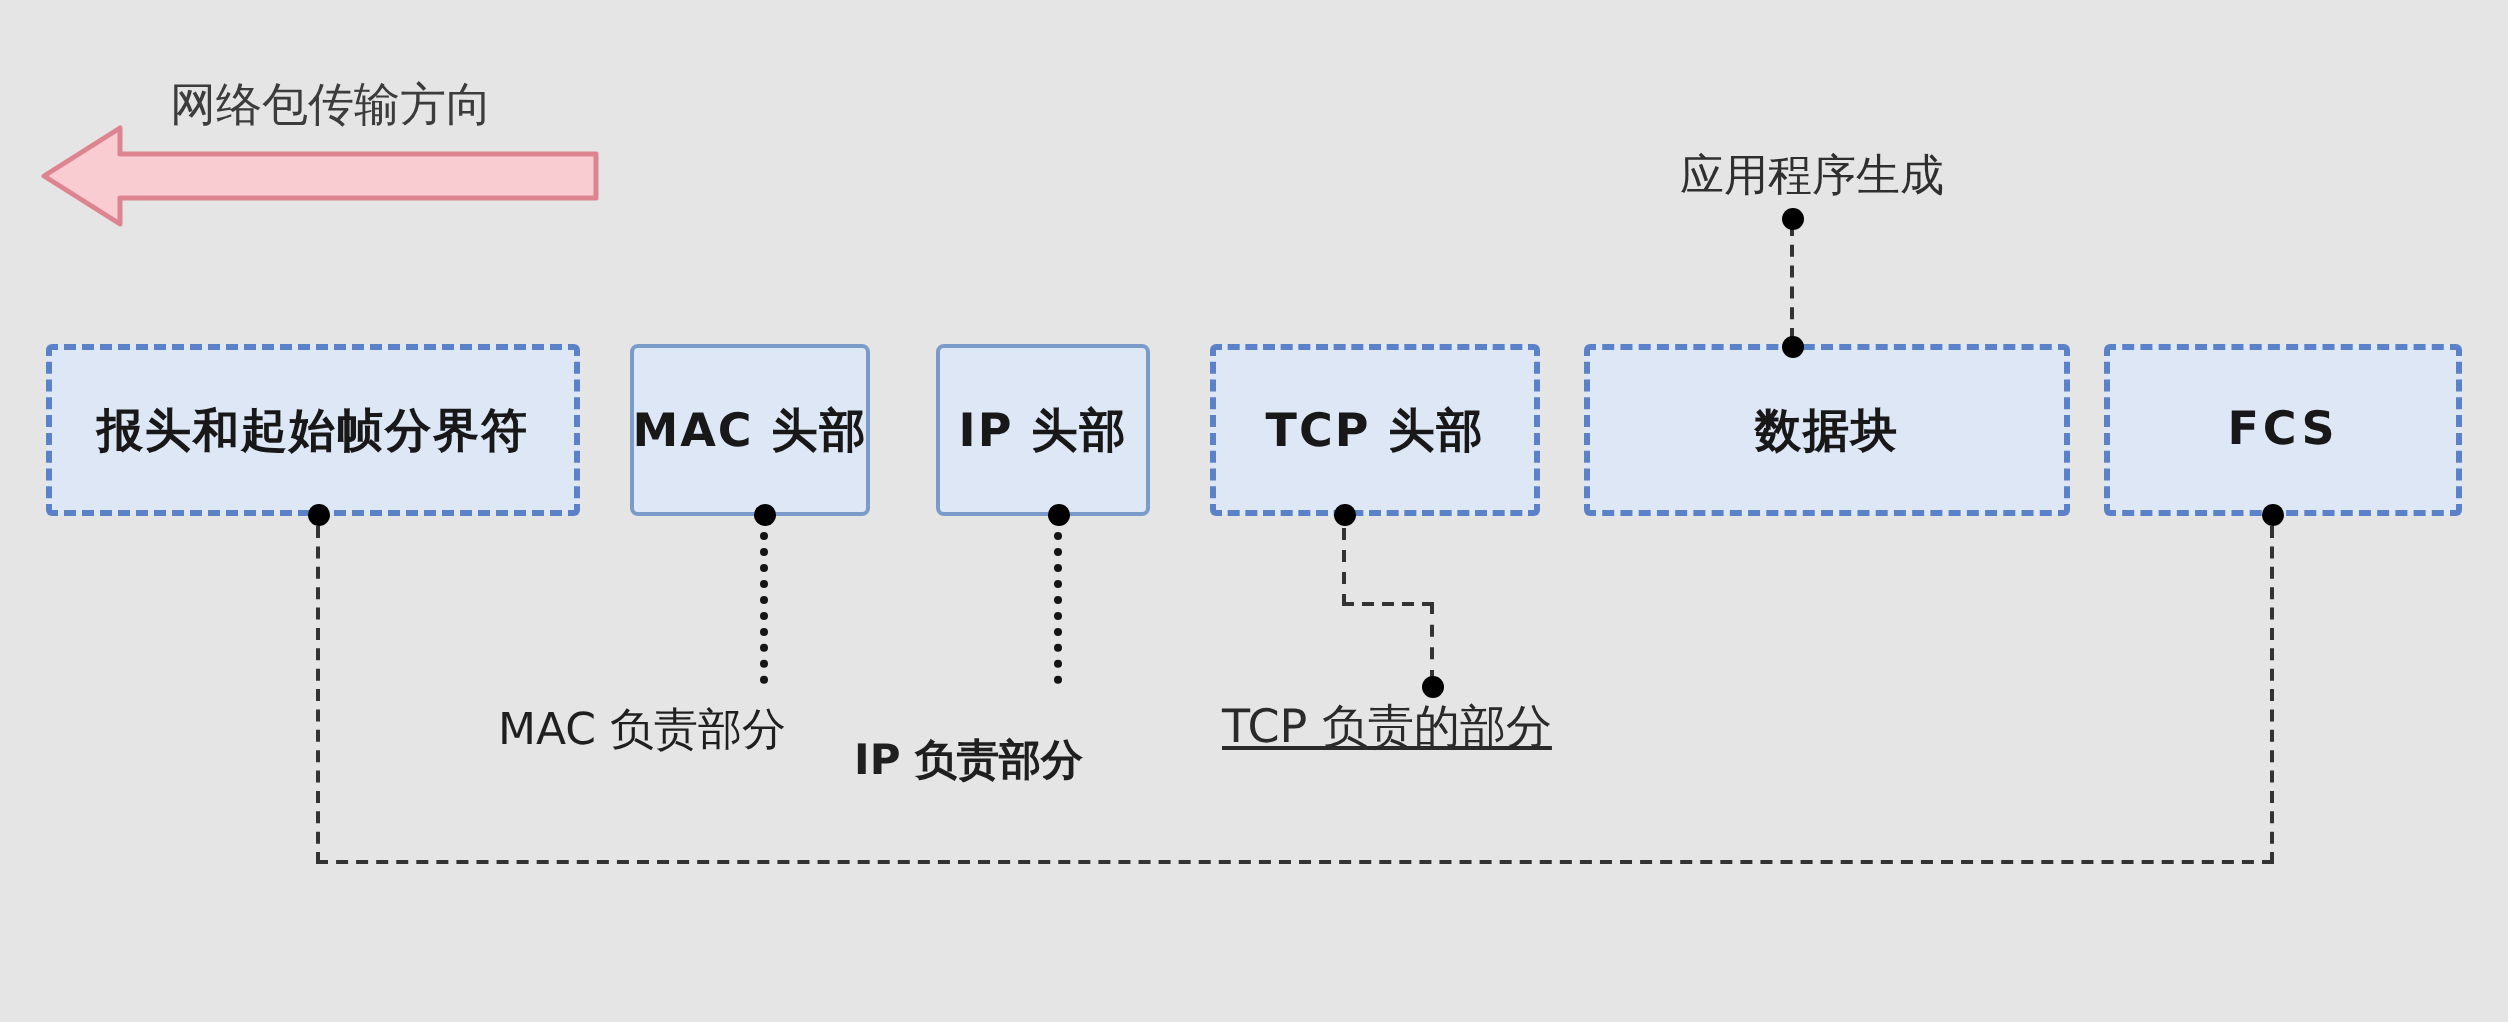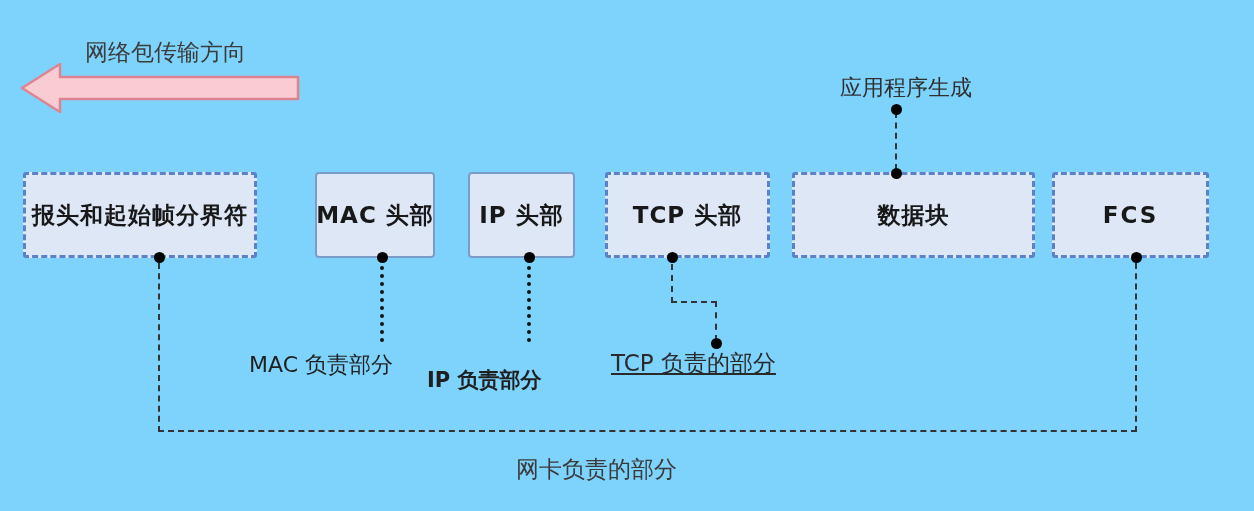--- a/index.html
+++ b/index.html
@@ -1,36 +1,36 @@
 <!DOCTYPE html>
 <html style="--box-fill: #dde7f6; --box-border: #5b82c8; --box-border-solid: #7b9cc9; --arrow-fill: #f8ccd1; --arrow-border: #dd8490; --text: #2b2b2b;"><head>
 <meta charset="utf-8">
 <style>
   html,body { margin:0; padding:0; background:#ffffff; }
   .canvas {
-    position:relative; width:1254px; height:511px; background:#7dd3fc;
+    position:relative; width:1254px; height:511px; background:#e5e5e5;
     font-family:"DejaVu Sans","Liberation Sans",sans-serif; overflow:hidden;
     color:var(--text,#2b2b2b);
   }
   
   .seg {
     position:absolute; top:172px; height:86px; box-sizing:border-box;
     background:var(--box-fill,#dde7f6);
     display:flex; align-items:center; justify-content:center;
     font-weight:700; font-size:23px; color:#181818; letter-spacing:1px;
     white-space:nowrap;
   }
   .seg.dashed { border:3px dashed var(--box-border,#5b82c8); border-radius:3px; }
   .seg.solid  { border:2.5px solid var(--box-border-solid,#7b9cc9); border-radius:4px; }
-  .seg-preamble { left:23px;   width:234px; }
+  .seg-preamble { left:23px;   width:267px; }
   .seg-mac      { left:315px;  width:120px; }
   .seg-ip       { left:468px;  width:107px; }
   .seg-tcp      { left:605px;  width:165px; }
   .seg-data     { left:792px;  width:243px; }
-  .seg-fcs      { left:1052px; width:157px; letter-spacing:2px; }
+  .seg-fcs      { left:1052px; width:179px; letter-spacing:2px; }
 
   
   .dot { position:absolute; width:11px; height:11px; background:#000; border-radius:50%; z-index:5; }
 
   
   .vdot  { position:absolute; width:0; border-left:4px dotted #141414; }
   .vdash { position:absolute; width:0; border-left:2.5px dashed #333; }
   .hdash { position:absolute; height:0; border-top:2.5px dashed #333; }
 
   
@@ -82,15 +82,14 @@
   <div class="vdash" style="left:715px; top:301px; height:40px;"></div>
   <div class="dot" style="left:711px; top:338px;"></div>
 
   <div class="lbl lbl-mac">MAC 负责部分</div>
   <div class="lbl lbl-ip">IP 负责部分</div>
   <div class="lbl lbl-tcp">TCP 负责的部分</div>
 
   <div class="vdash" style="left:158px;  top:263px; height:169px;"></div>
   <div class="vdash" style="left:1135px; top:263px; height:169px;"></div>
   <div class="hdash" style="left:158px;  top:430px; width:979px;"></div>
-  <div class="lbl lbl-nic">网卡负责的部分</div>
 
 </div>
 
 </body></html>

